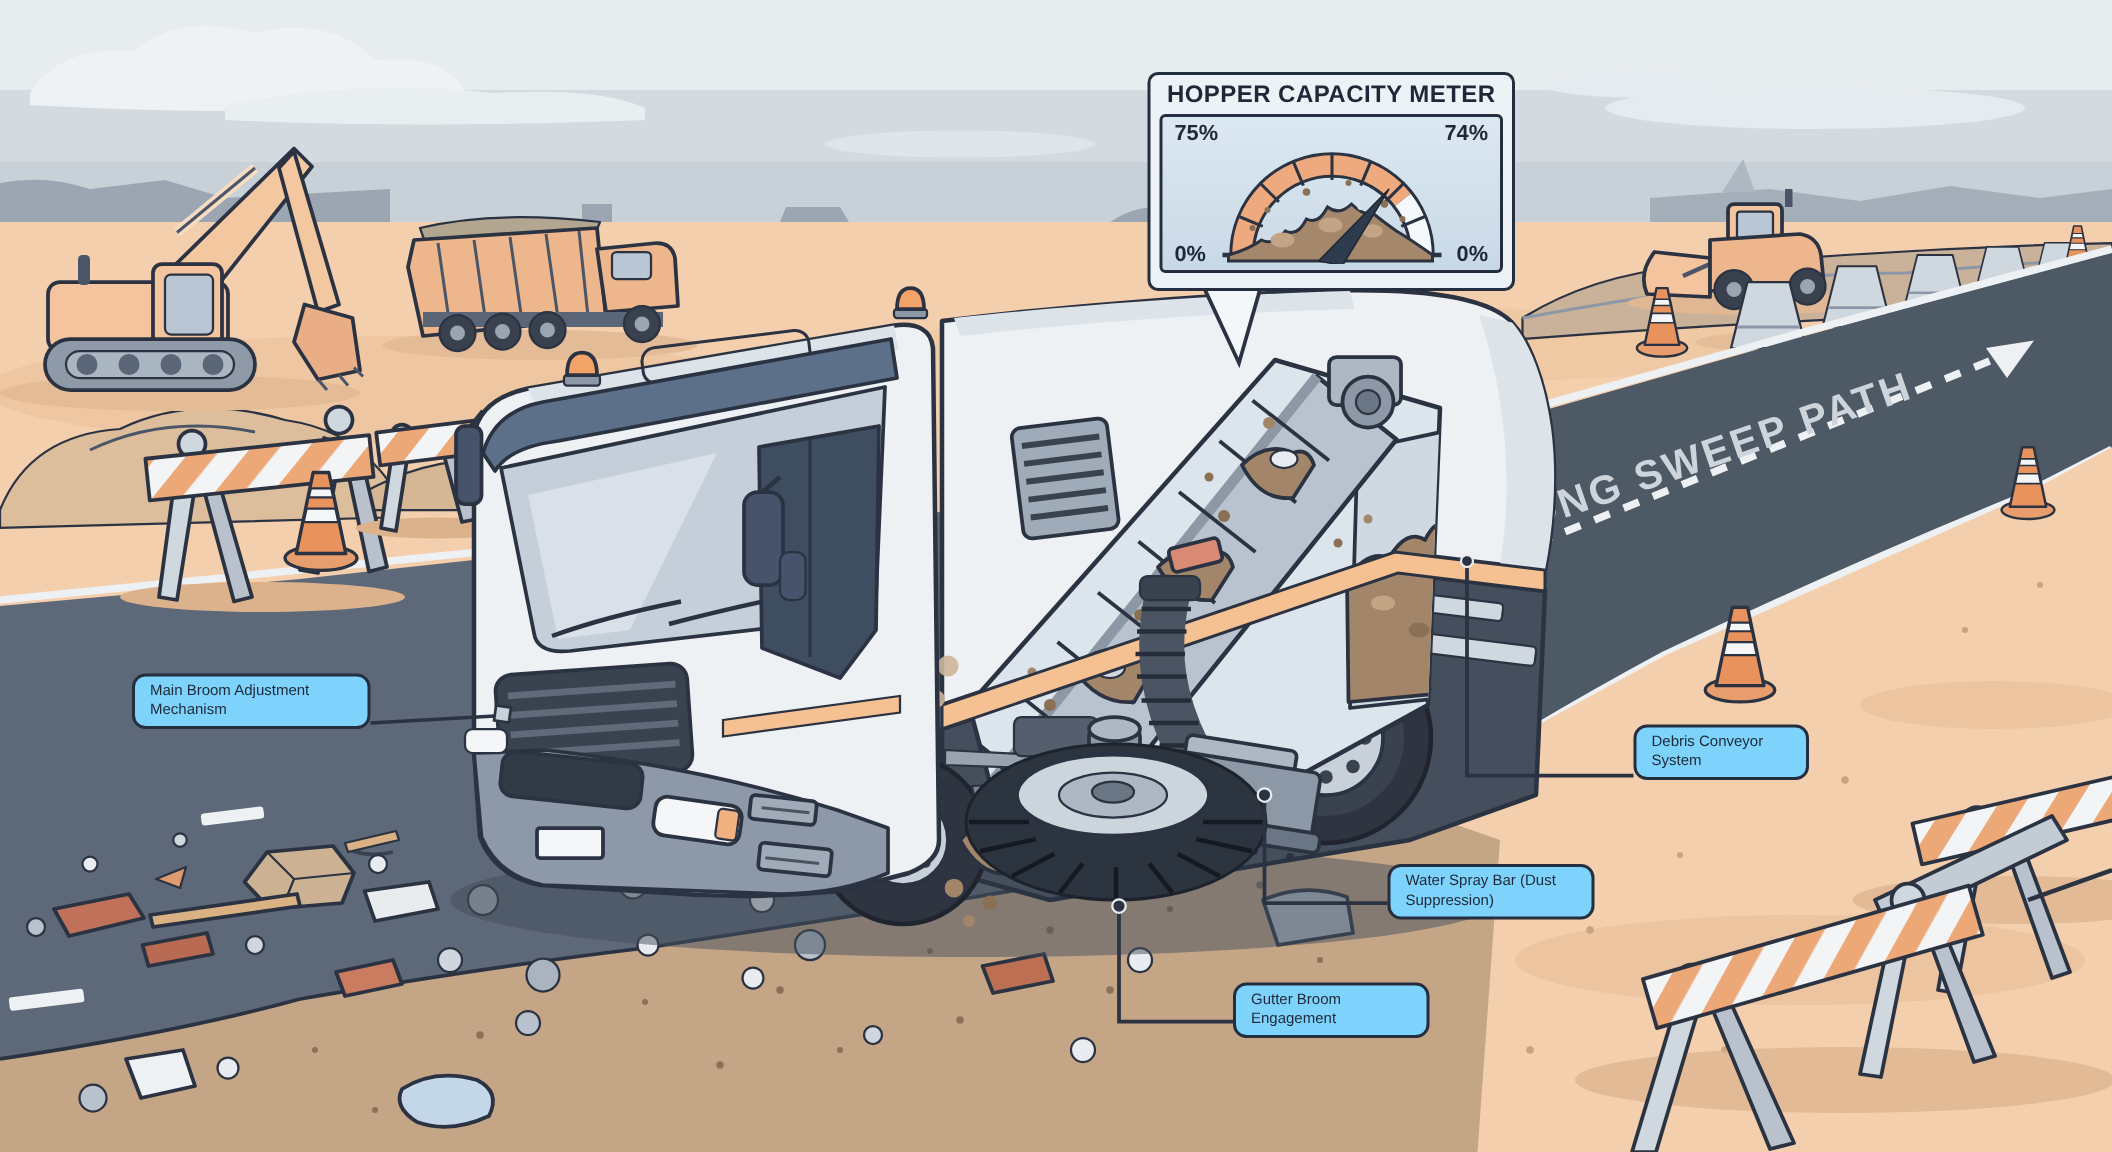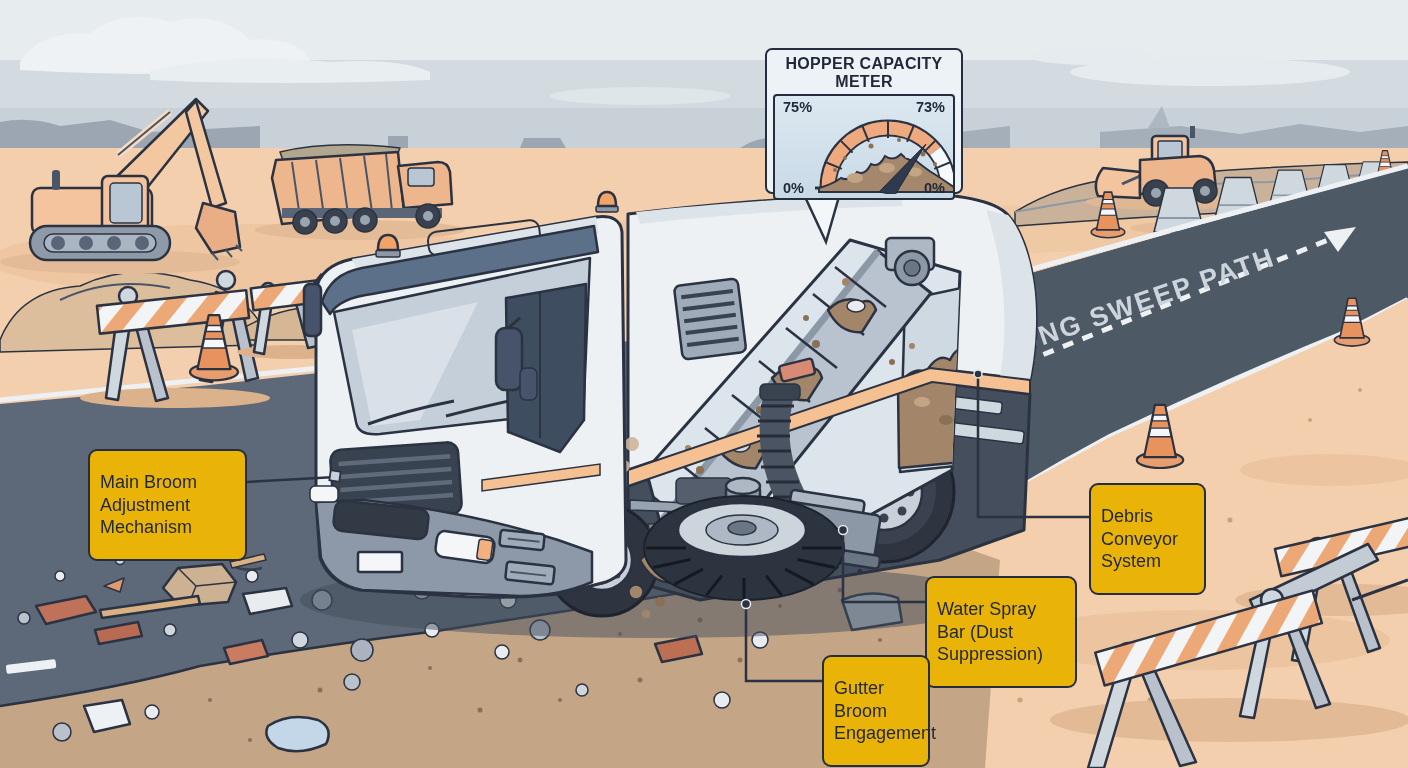--- a/index.html
+++ b/index.html
@@ -4,25 +4,25 @@
 <style>
   html,body{margin:0;padding:0;background:#e8edf0;}
   #stage{position:relative;width:1408px;height:768px;overflow:hidden;
          font-family:"Liberation Sans","DejaVu Sans",sans-serif;background:#f3cfad;}
   #scene{position:absolute;left:0;top:0;}
   .o{stroke:#2b3342;stroke-width:2.5;stroke-linejoin:round;stroke-linecap:round;}
   .o3{stroke:#2b3342;stroke-width:3;stroke-linejoin:round;stroke-linecap:round;}
   .thin{stroke:#2b3342;stroke-width:1.5;stroke-linejoin:round;}
   .nofill{fill:none;}
   
-  .lbl{position:absolute;box-sizing:border-box;background:#eab308;border:2px solid #242e3e;
-       border-radius:9px;padding:20px 10px;font-size:18px;font-weight:500;line-height:1.25;
+  .lbl{position:absolute;box-sizing:border-box;background:#7dd3fc;border:2px solid #242e3e;
+       border-radius:9px;padding:4px 10px;font-size:10px;font-weight:500;line-height:1.25;
        color:#1f2838;}
   
-  #meter{position:absolute;left:765px;top:48px;width:198px;height:146px;box-sizing:border-box;
+  #meter{position:absolute;left:765px;top:48px;width:245px;height:146px;box-sizing:border-box;
          background:#edf2f6;border:2.5px solid #242e3e;border-radius:7px;padding:4px 6px 6px 6px;}
   #meter .title{font-size:16px;font-weight:bold;letter-spacing:.3px;color:#1f2838;text-align:center;
          margin:1px 0 3px 0;}
   #meter .panel{position:relative;height:102px;border:2px solid #242e3e;border-radius:4px;
          background:linear-gradient(#dce8f1,#c8d9e6);overflow:hidden;}
   #meter .pct{position:absolute;font-size:14.5px;font-weight:600;color:#1f2838;text-align:right;}
   #meter .tl{left:8px;top:3px;} #meter .tr{right:8px;top:3px;}
   #meter .bl{left:8px;bottom:2px;} #meter .br{right:8px;bottom:2px;}
   #sweeptext{fill:#cdd4dc;font-size:27px;font-weight:bold;letter-spacing:2px;}
 </style>
@@ -554,27 +554,27 @@
           <circle cx="96" cy="50" r="2.5" fill="#8a7156"></circle>
       <circle cx="124" cy="44" r="2" fill="#8a7156"></circle>
           <circle cx="148" cy="58" r="2.5" fill="#8a7156"></circle>
       <circle cx="60" cy="74" r="2" fill="#8a7156"></circle>
           <circle cx="160" cy="68" r="2" fill="#8a7156"></circle>
       <circle cx="104" cy="56" r="2.5" fill="#d8dee4"></circle>
           <circle cx="132" cy="60" r="2" fill="#d8dee4"></circle>
       <polygon points="104,96 151,48 120,99" fill="#2e3a4e" stroke="#1f2733" stroke-width="1"></polygon>
     </svg>
     <span class="pct tl">75%</span>
-    <span class="pct tr">73%</span>
+    <span class="pct tr">74%</span>
     <span class="pct bl">0%</span>
     <span class="pct br">0%</span>
   </div>
 </div>
 
 <div class="lbl" style="left:88px;top:449px;width:159px;">Main Broom Adjustment Mechanism</div>
 
 <div class="lbl" style="left:1089px;top:483px;width:117px;">Debris Conveyor System</div>
 
-<div class="lbl" style="left:925px;top:576px;width:152px;">Water Spray Bar (Dust Suppression)</div>
-
-<div class="lbl" style="left:822px;top:655px;width:108px;">Gutter Broom Engagement</div>
+<div class="lbl" style="left:925px;top:576px;width:138px;">Water Spray Bar (Dust Suppression)</div>
+
+<div class="lbl" style="left:822px;top:655px;width:131px;">Gutter Broom Engagement</div>
 
 </div>
 
 </body></html>

